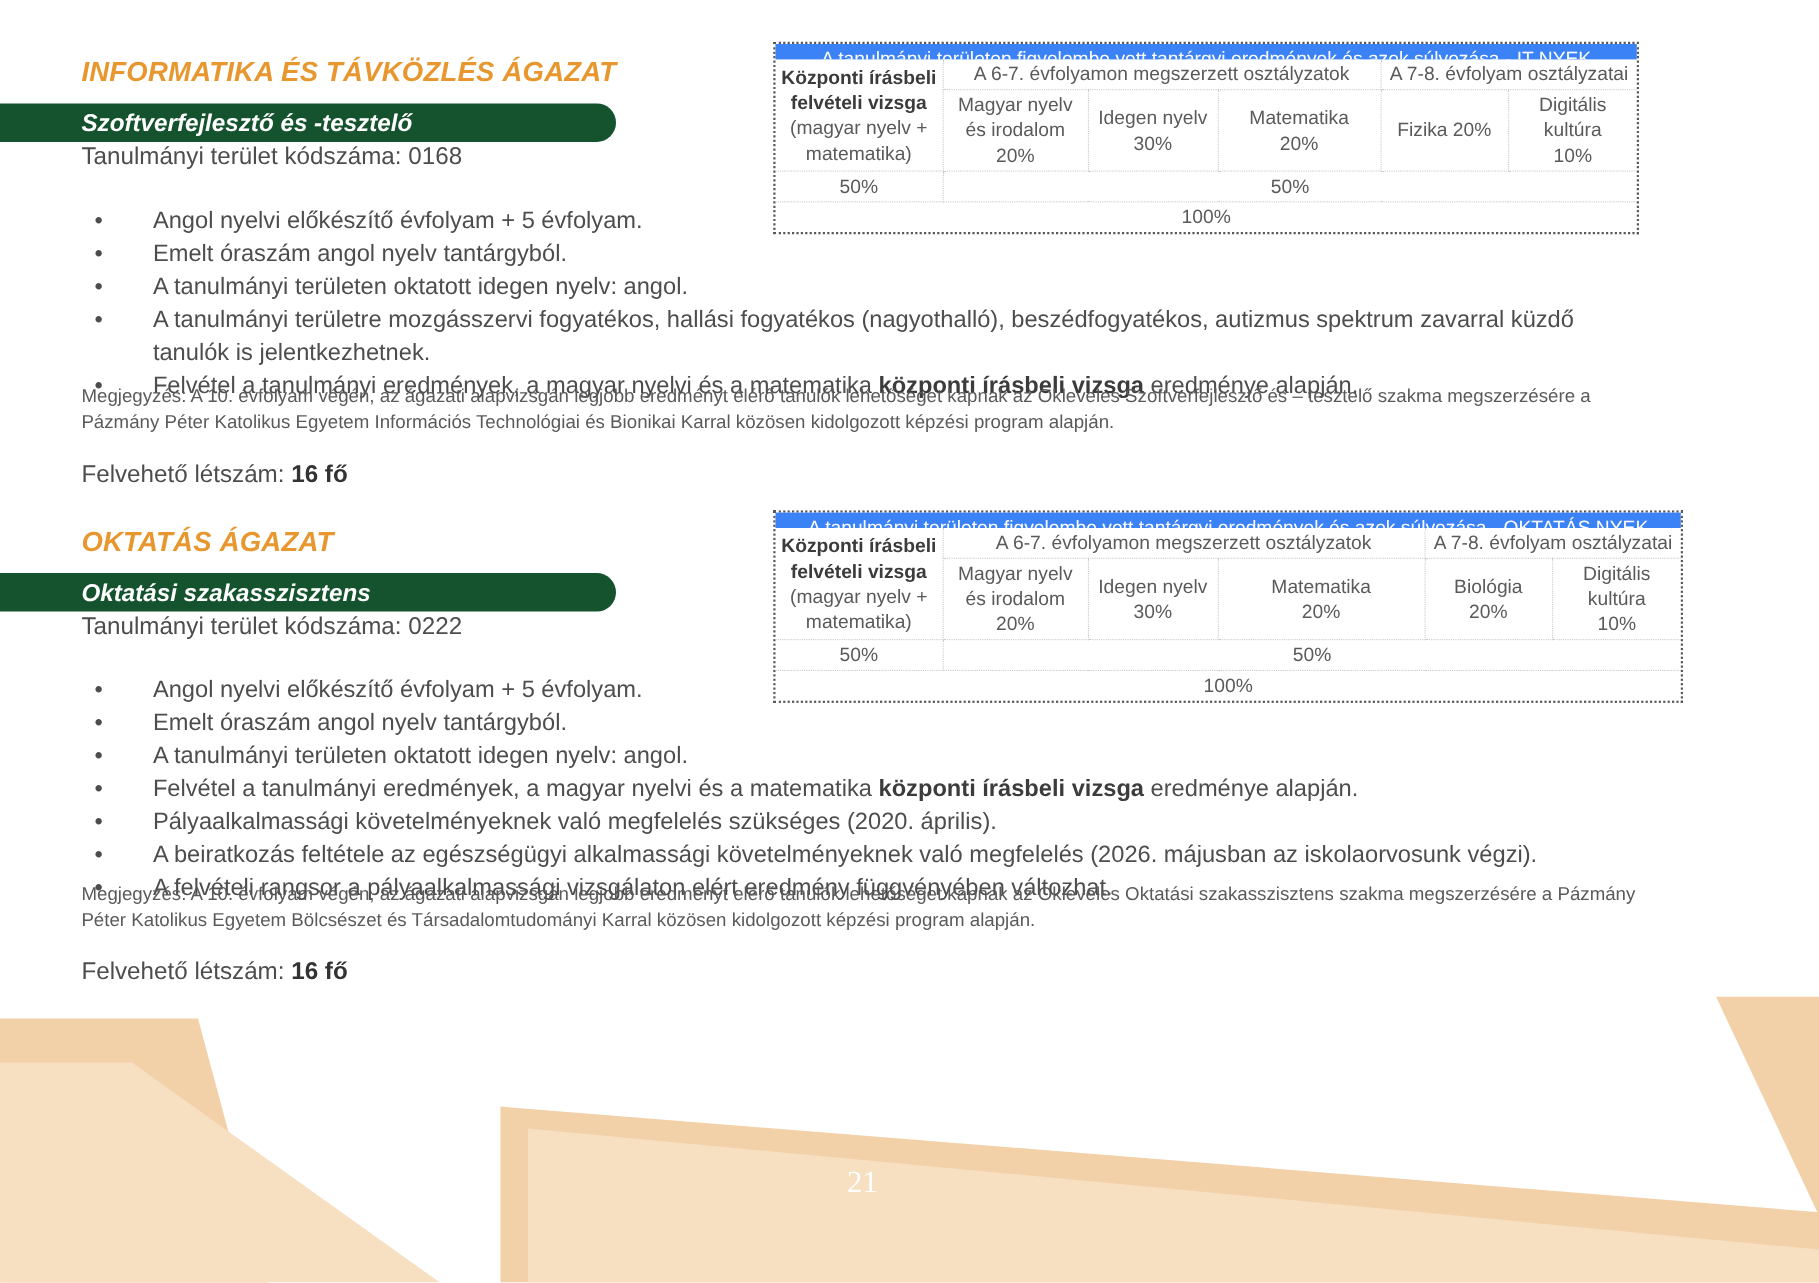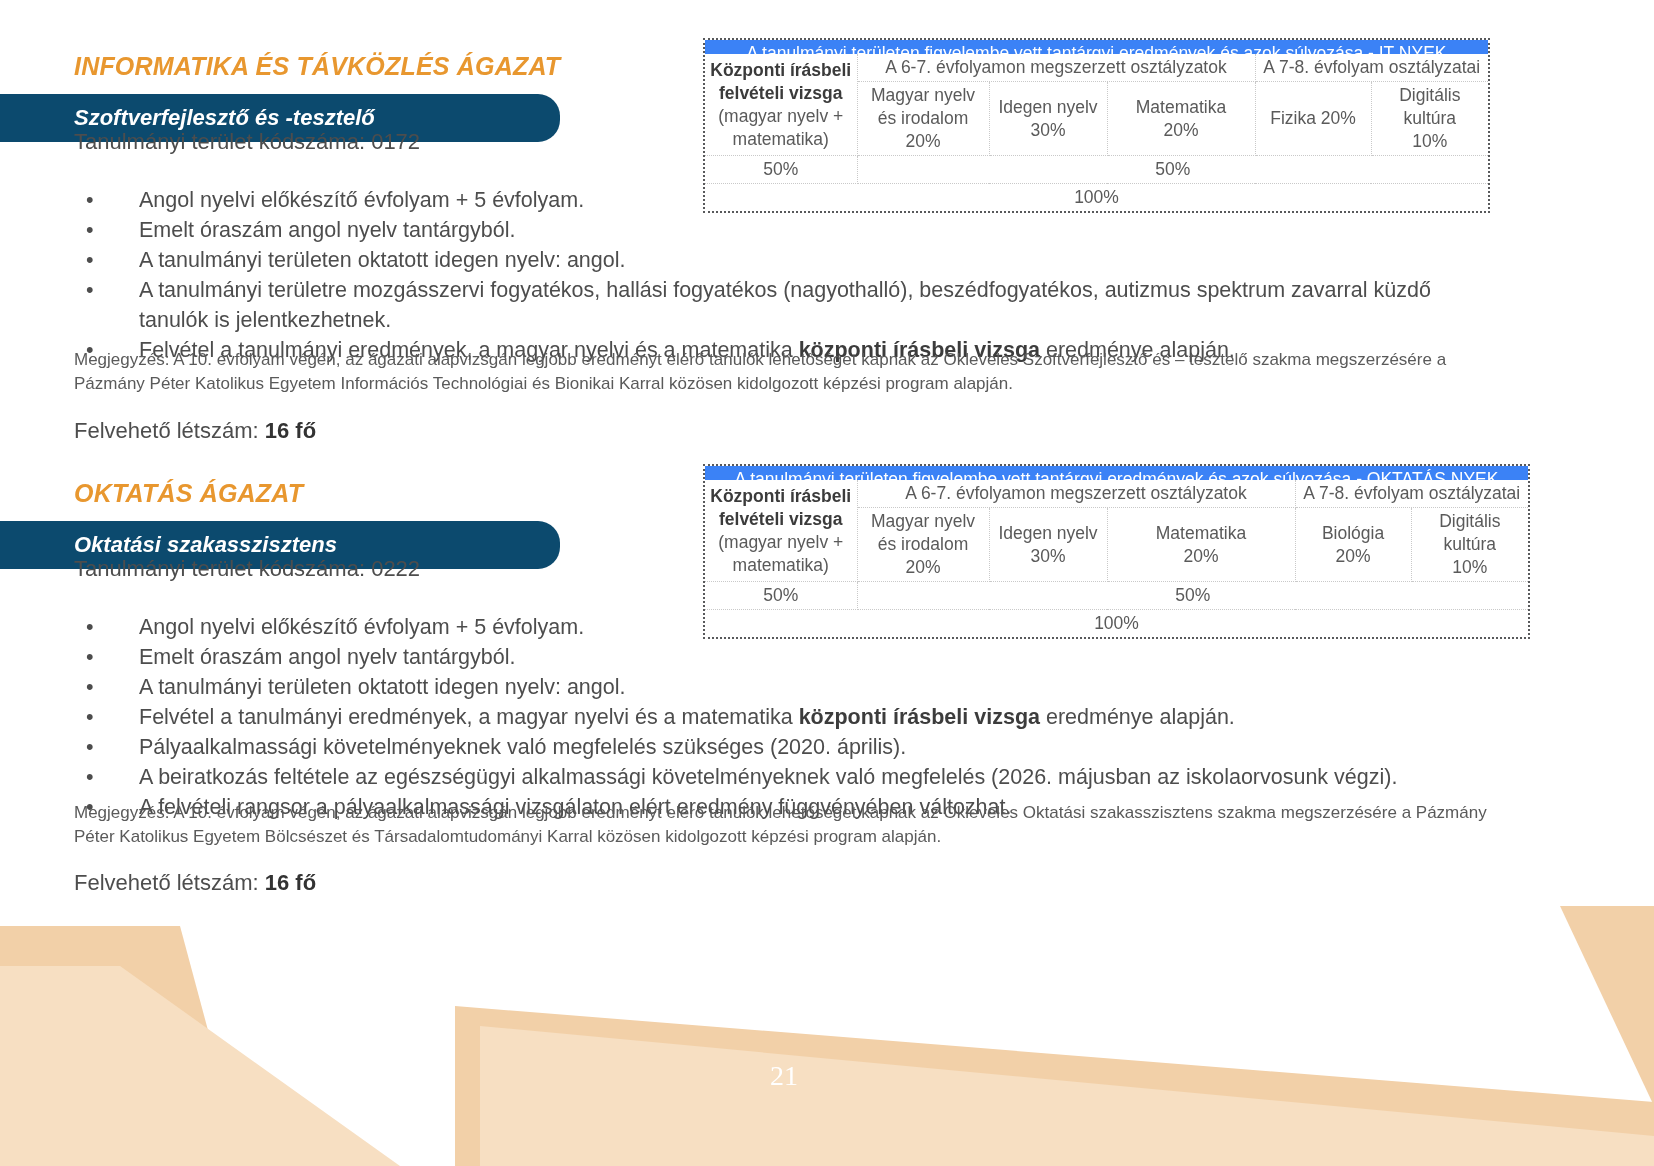--- a/index.html
+++ b/index.html
@@ -44,22 +44,22 @@
     position: absolute;
     font-style: italic;
     font-weight: bold;
     font-size: 25px;
     letter-spacing: 0.2px;
     color: #e8972f;
   }
 
   .pill {
     position: absolute;
-    height: 48px;
-    background: #0c4a6e;
+    height: 35px;
+    background: #14532d;
     border-radius: 0 22px 22px 0;
     display: flex;
     align-items: center;
     box-sizing: border-box;
   }
   .pill span {
     padding-left: 74px;
     color: #ffffff;
     font-style: italic;
     font-weight: bold;
@@ -178,21 +178,21 @@
   </svg>
 
   <div class="content">
 
     <div class="sector-title" style="left:74px; top:52px;">INFORMATIKA ÉS TÁVKÖZLÉS ÁGAZAT</div>
 
     <div class="pill" style="left:0; top:94px; width:560px;">
       <span>Szoftverfejlesztő és -tesztelő</span>
     </div>
 
-    <div class="code-line" style="left:74px; top:129px;">Tanulmányi terület kódszáma: 0172</div>
+    <div class="code-line" style="left:74px; top:129px;">Tanulmányi terület kódszáma: 0168</div>
 
     <div class="bullets" style="left:74px; top:185px; width:1420px;">
       <div class="bullet-row">
         <span class="dot">•</span>
         <span>Angol nyelvi előkészítő évfolyam + 5 évfolyam.</span>
       </div>
       <div class="bullet-row">
         <span class="dot">•</span>
         <span>Emelt óraszám angol nyelv tantárgyból.</span>
       </div>

